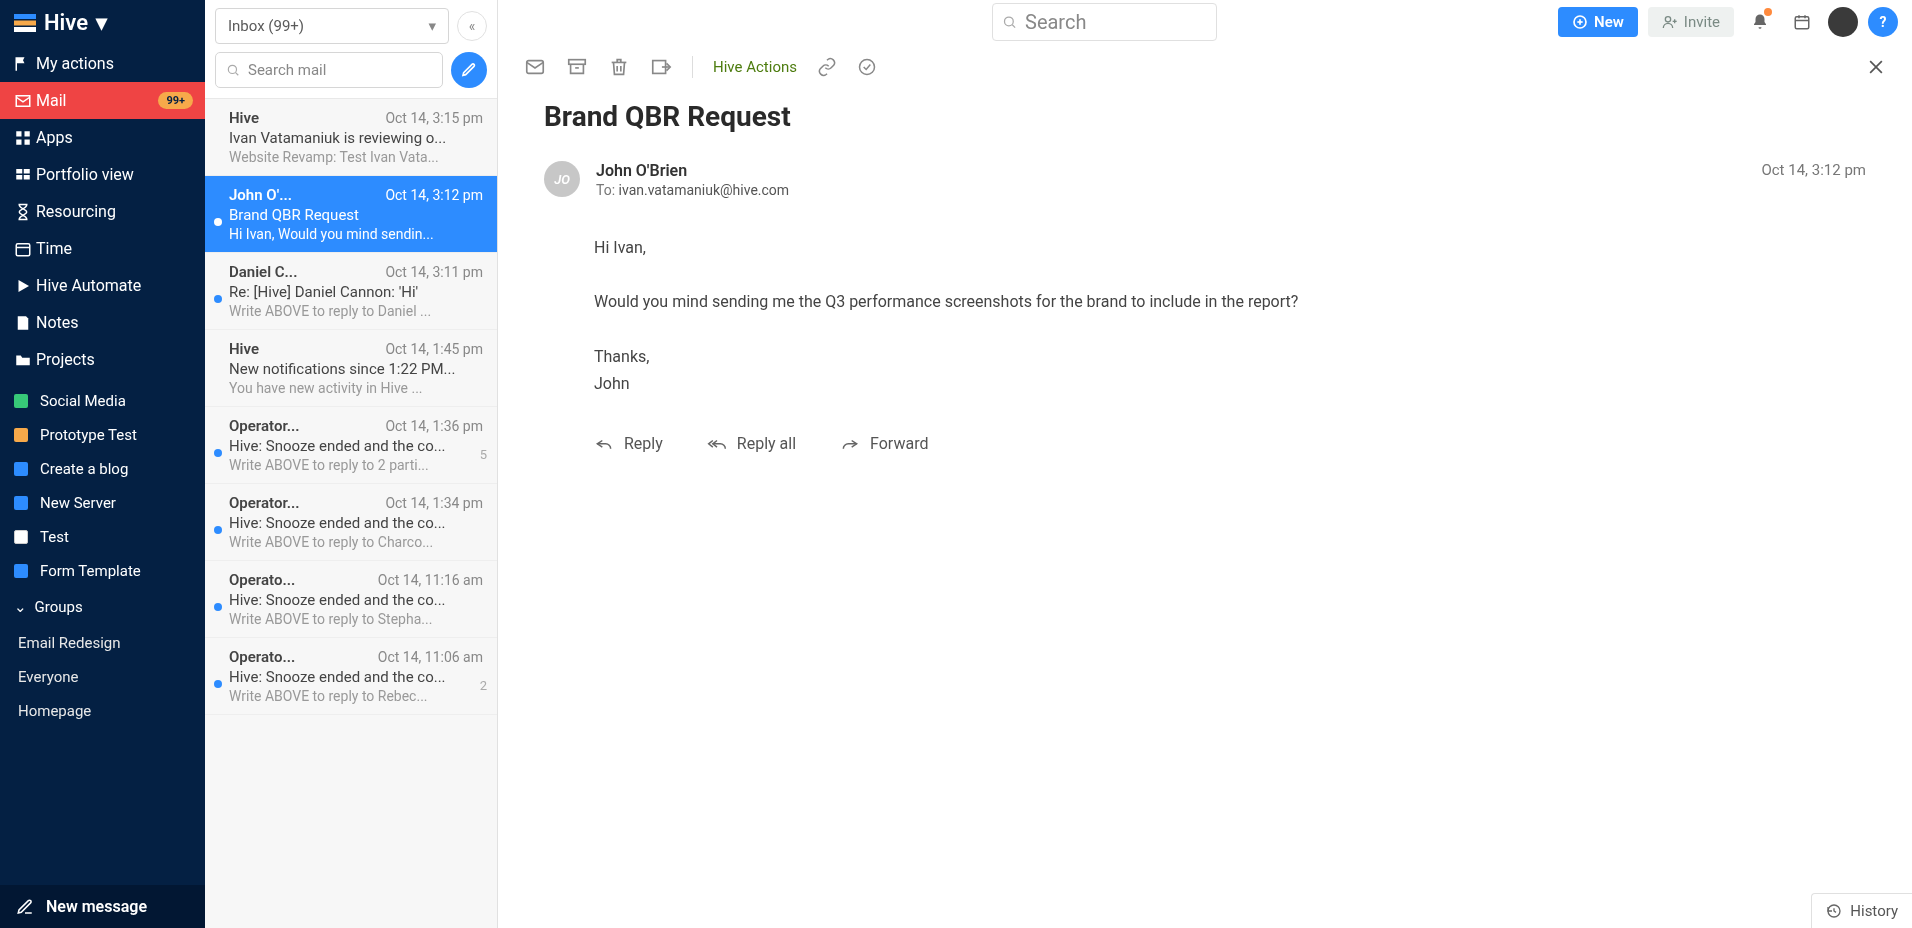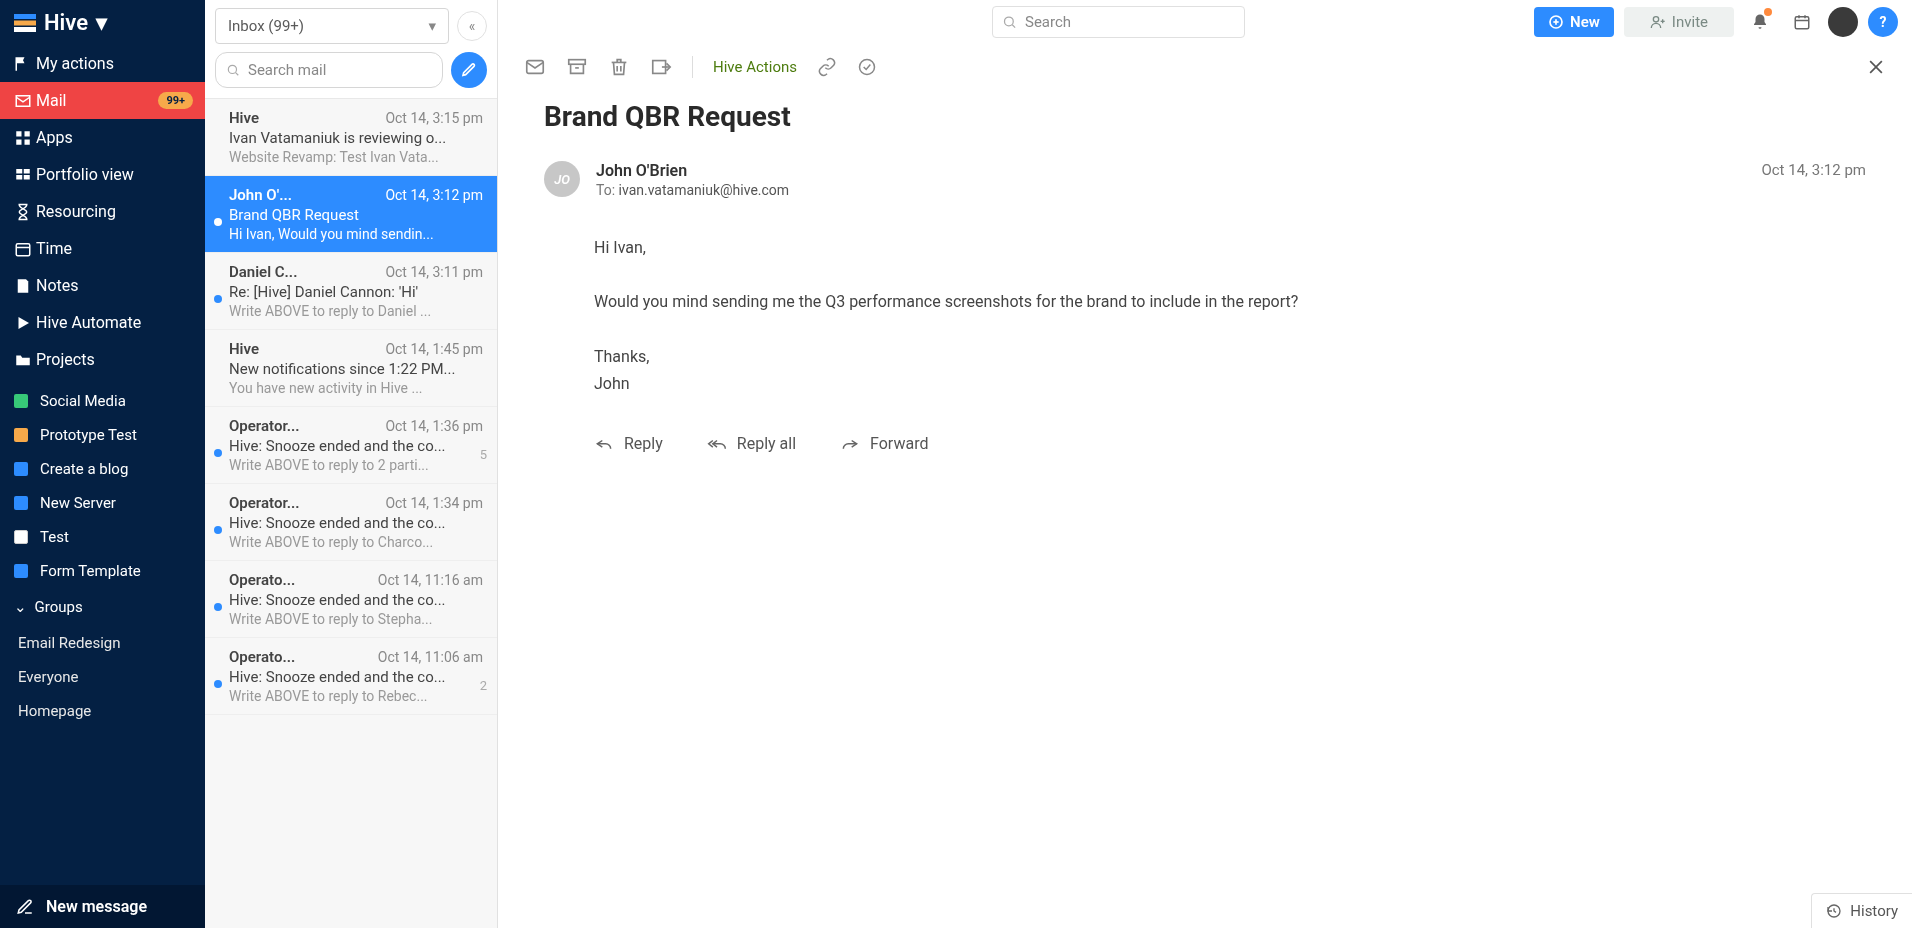--- a/index.html
+++ b/index.html
@@ -19,43 +19,43 @@
 .groups-hdr { display: flex; align-items: center; padding: 10px 14px; gap: 8px; font-size: 15px; cursor: pointer; }
 .group-item { padding: 8px 18px; font-size: 15px; color: #e8e8e8; cursor: pointer; }
 .new-msg-bar { margin-top: auto; padding: 12px 16px; display: flex; align-items: center; gap: 12px; font-size: 16px; font-weight: 600; background: #021733; cursor: pointer; }
 
 
 .mail-col { position: absolute; left: 205px; top: 0; width: 293px; height: 928px; background: #f7f7f7; display: flex; flex-direction: column; border-right: 1px solid #e1e1e1; }
 .mail-top { padding: 8px 10px; display: flex; align-items: center; gap: 8px; background: #fff; }
 .folder-select { flex: 1; border: 1px solid #d6d6d6; border-radius: 4px; padding: 8px 12px; font-size: 15px; color: #5a5a5a; background: #fff; display: flex; justify-content: space-between; align-items: center; cursor: pointer; }
 .collapse-btn { width: 30px; height: 30px; border: 1px solid #e1e1e1; border-radius: 50%; display: flex; align-items: center; justify-content: center; color: #888; cursor: pointer; }
 .mail-search-row { padding: 0 10px 10px; display: flex; gap: 8px; background: #fff; border-bottom: 1px solid #e8e8e8; }
-.mail-search { flex: 1; border: 1px solid #d6d6d6; border-radius: 12px; padding: 8px 10px 8px 32px; font-size: 15px; color: #888; position: relative; }
+.mail-search { flex: 1; border: 1px solid #d6d6d6; border-radius: 5px; padding: 8px 10px 8px 32px; font-size: 15px; color: #888; position: relative; }
 .mail-search .sico { position: absolute; left: 10px; top: 50%; transform: translateY(-50%); color: #aaa; }
 .compose-btn { width: 36px; height: 36px; border-radius: 50%; background: #2d8cff; display: flex; align-items: center; justify-content: center; color: #fff; cursor: pointer; }
 .mail-list { flex: 1; overflow-y: auto; }
 .mail-item { padding: 10px 14px 10px 24px; border-bottom: 1px solid #eee; position: relative; cursor: pointer; }
 .mail-item.selected { background: #2d8cff; color: #fff; }
 .mail-item .mrow { display: flex; justify-content: space-between; align-items: baseline; }
 .mail-item .sender { font-weight: 600; font-size: 15px; color: #444; }
 .mail-item .time { font-size: 14px; color: #888; }
 .mail-item.selected .sender, .mail-item.selected .time, .mail-item.selected .subj, .mail-item.selected .prev { color: #fff; }
 .mail-item .subj { font-size: 15px; color: #444; margin-top: 2px; white-space: nowrap; overflow: hidden; text-overflow: ellipsis; }
 .mail-item .prev { font-size: 14px; color: #999; margin-top: 2px; white-space: nowrap; overflow: hidden; text-overflow: ellipsis; }
 .unread-dot { position: absolute; left: 9px; top: 42px; width: 8px; height: 8px; border-radius: 50%; background: #2d8cff; }
 .mail-item.selected .unread-dot { background: #fff; }
 .count-badge { position: absolute; right: 10px; top: 40px; color: #aaa; font-size: 13px; }
 
 
 .main { position: absolute; left: 498px; top: 0; right: 0; height: 928px; background: #fff; display: flex; flex-direction: column; }
 .topbar { height: 44px; display: flex; align-items: center; justify-content: flex-end; padding: 0 14px; gap: 10px; border-bottom: 0; }
-.search-box { width: 253px; border: 1px solid #e0e0e0; border-radius: 4px; padding: 6px 10px 6px 32px; font-size: 15px; color: #888; position: relative; margin-right: auto; margin-left: 480px; }
+.search-box { width: 225px; border: 1px solid #e0e0e0; border-radius: 4px; padding: 6px 10px 6px 32px; font-size: 20px; color: #888; position: relative; margin-right: auto; margin-left: 480px; }
 .search-box .sico { position: absolute; left: 9px; top: 50%; transform: translateY(-50%); color: #aaa; }
 .new-btn { background: #2d8cff; color: #fff; border-radius: 4px; padding: 6px 14px; font-size: 15px; font-weight: 600; display: flex; align-items: center; gap: 6px; cursor: pointer; }
-.invite-btn { background: #eef1f0; color: #7a8a84; border-radius: 4px; padding: 6px 26px; font-size: 15px; display: flex; align-items: center; gap: 6px; cursor: pointer; }
+.invite-btn { background: #eef1f0; color: #7a8a84; border-radius: 4px; padding: 6px 14px; font-size: 15px; display: flex; align-items: center; gap: 6px; cursor: pointer; }
 .top-icon { width: 32px; height: 32px; border-radius: 50%; display: flex; align-items: center; justify-content: center; color: #666; cursor: pointer; position: relative; }
 .notif-dot { position: absolute; top: 2px; right: 4px; width: 8px; height: 8px; background: #ff8a3d; border-radius: 50%; }
 .avatar { width: 30px; height: 30px; border-radius: 50%; background: #3a3a3a; }
 .help-btn { width: 30px; height: 30px; border-radius: 50%; background: #2d8cff; color: #fff; display: flex; align-items: center; justify-content: center; font-weight: 700; cursor: pointer; }
 
 .mail-toolbar { display: flex; align-items: center; padding: 12px 26px; gap: 20px; color: #888; }
 .mail-toolbar .tico { cursor: pointer; }
 .vsep { width: 1px; height: 22px; background: #ddd; }
 .hive-actions-lbl { font-size: 15px; color: #4d7c0f; }
 .close-mail { margin-left: auto; cursor: pointer; color: #666; }
@@ -145,32 +145,32 @@
           <svg width="18" height="18" viewBox="0 0 24 24" fill="none" stroke="#fff" stroke-width="2">
             <rect x="3" y="5" width="18" height="16" rx="2"></rect>
             <line x1="3" y1="10" x2="21" y2="10"></line>
           </svg>
         </span>
         <span>Time</span>
       </div>
       <div class="nav-item">
         <span class="ico">
           <svg width="18" height="18" viewBox="0 0 24 24" fill="#fff">
+            <path d="M6 4l14 8-14 8z"></path>
+          </svg>
+        </span>
+        <span>Hive Automate</span>
+      </div>
+      <div class="nav-item">
+        <span class="ico">
+          <svg width="18" height="18" viewBox="0 0 24 24" fill="#fff">
             <path d="M5 3h11l3 3v15H5z"></path>
           </svg>
         </span>
         <span>Notes</span>
-      </div>
-      <div class="nav-item">
-        <span class="ico">
-          <svg width="18" height="18" viewBox="0 0 24 24" fill="#fff">
-            <path d="M6 4l14 8-14 8z"></path>
-          </svg>
-        </span>
-        <span>Hive Automate</span>
       </div>
       <div class="nav-item">
         <span class="ico">
           <svg width="18" height="18" viewBox="0 0 24 24" fill="#fff">
             <path d="M3 6h6l2 3h10v10H3z"></path>
           </svg>
         </span>
         <span>Projects</span>
       </div>
     </div>

